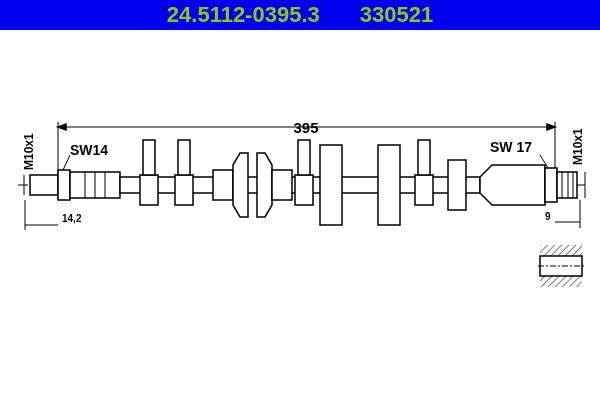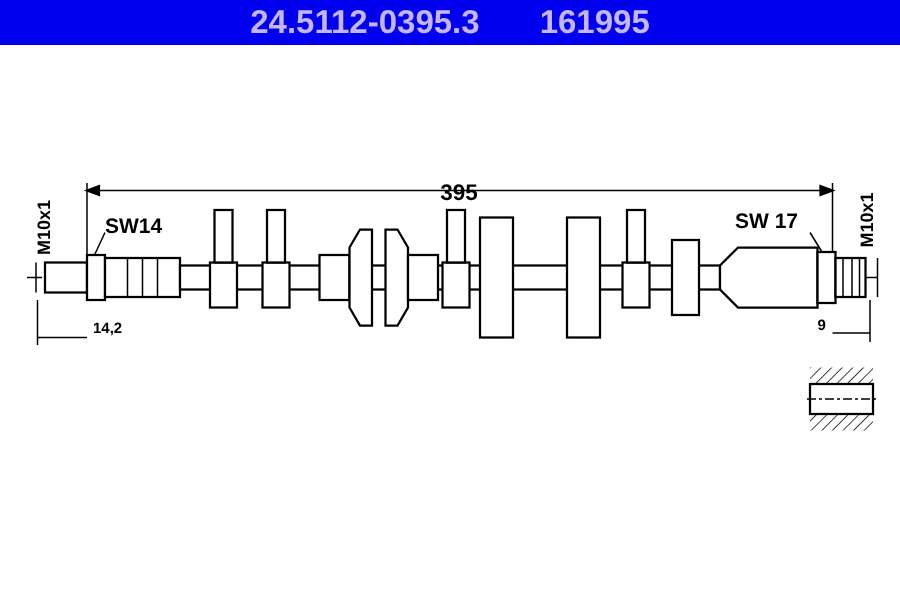--- a/index.html
+++ b/index.html
@@ -1,27 +1,27 @@
 <!DOCTYPE html>
 <html><head>
 <meta charset="utf-8">
 <style>
   html, body { margin: 0; padding: 0; background: #ffffff; }
   body { width: 600px; height: 400px; position: relative; overflow: hidden; font-family: "Liberation Sans", sans-serif; }
-  .header { position: absolute; left: 0; top: 0; width: 600px; height: 30px; background: #0000ee; color: #c4b5fd; font-weight: bold; font-size: 22px; display: flex; justify-content: center; align-items: center; }
+  .header { position: absolute; left: 0; top: 0; width: 600px; height: 30px; background: #0000ee; color: #84cc16; font-weight: bold; font-size: 22px; display: flex; justify-content: center; align-items: center; }
   .header span { margin: 0 20px; }
   svg { position: absolute; left: 0; top: 0; }
   .lbl { font-family: "Liberation Sans", sans-serif; font-weight: bold; fill: #000; }
 </style>
 </head>
 <body>
 
 <div class="header">
   <span>24.5112-0395.3</span>
-  <span>161995</span>
+  <span>330521</span>
 </div>
 
 <svg width="600" height="400" viewBox="0 0 600 400">
   <defs>
     <pattern id="hatch" width="5" height="5" patternUnits="userSpaceOnUse" patternTransform="rotate(45)">
       <line x1="0" y1="0" x2="0" y2="5" stroke="#000" stroke-width="1"></line>
     </pattern>
   </defs>
   <g stroke="#000" stroke-width="1.5" fill="#fff">
 

